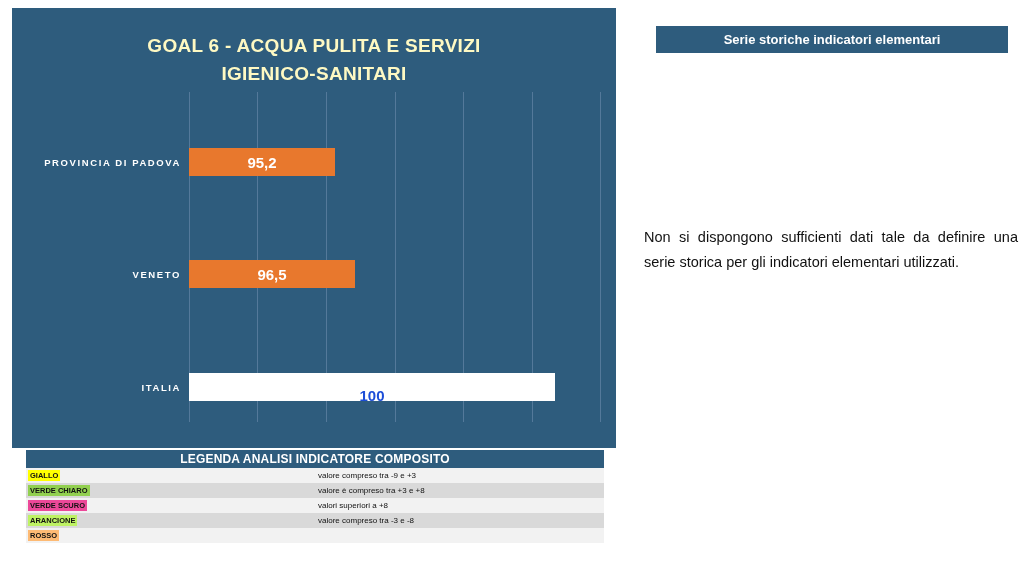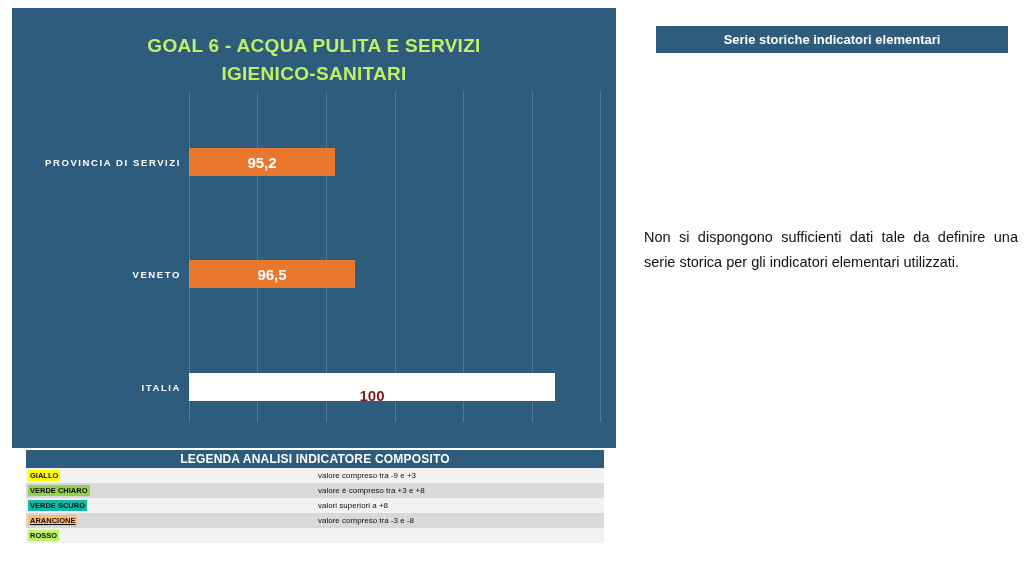--- a/index.html
+++ b/index.html
@@ -23,21 +23,21 @@
     width: 604px;
     height: 440px;
     background: #2e5c7d;
   }
   .chart-title {
     position: absolute;
     left: 0;
     top: 24px;
     width: 604px;
     text-align: center;
-    color: #bef264;
+    color: #fef9c3;
     font-size: 19px;
     font-weight: bold;
     letter-spacing: 0.3px;
     line-height: 28px;
   }
   .plot-area {
     position: absolute;
     left: 177px;
     top: 84px;
     width: 412px;
@@ -73,21 +73,21 @@
     font-size: 15px;
     font-weight: bold;
   }
   .bar.orange {
     background: #e8782d;
   }
   .bar.orange .bar-value { color: #ffffff; }
   .bar.white {
     background: #ffffff;
   }
-  .bar.white .bar-value { color: #7f1d1d; margin-top: 16px; }
+  .bar.white .bar-value { color: #1d4ed8; margin-top: 16px; }
 
   
   .legend {
     position: absolute;
     left: 26px;
     top: 450px;
     width: 578px;
     font-size: 8px;
   }
   .legend-header {
@@ -170,21 +170,21 @@
   <div class="plot-area">
 
     <div class="gridline" style="left:0px;"></div>
     <div class="gridline" style="left:68px;"></div>
     <div class="gridline" style="left:137px;"></div>
     <div class="gridline" style="left:206px;"></div>
     <div class="gridline" style="left:274px;"></div>
     <div class="gridline" style="left:343px;"></div>
     <div class="gridline" style="left:411px;"></div>
 
-    <div class="cat-label" style="top:70px;">PROVINCIA DI SERVIZI</div>
+    <div class="cat-label" style="top:70px;">PROVINCIA DI PADOVA</div>
     <div class="bar orange" style="left:0; top:70px; width:146px;">
       <span class="bar-value">95,2</span>
     </div>
 
     <div class="cat-label" style="top:182px;">VENETO</div>
     <div class="bar orange" style="left:0; top:182px; width:166px;">
       <span class="bar-value">96,5</span>
     </div>
 
     <div class="cat-label" style="top:295px;">ITALIA</div>
@@ -206,35 +206,35 @@
 
   <div class="legend-row even">
     <div class="legend-key">
       <span class="swatch" style="background:#92d050;color:#111111;text-align:right;">VERDE CHIARO</span>
     </div>
     <div class="legend-desc">valore è compreso tra +3 e +8</div>
   </div>
 
   <div class="legend-row odd">
     <div class="legend-key">
-      <span class="swatch" style="background:#14b8a6;color:#111111;">VERDE SCURO</span>
+      <span class="swatch" style="background:#ec4899;color:#111111;">VERDE SCURO</span>
     </div>
     <div class="legend-desc">valori superiori a +8</div>
   </div>
 
   <div class="legend-row even">
     <div class="legend-key">
-      <span class="swatch" style="background:#fdba74;color:#111111;text-decoration:underline;">ARANCIONE</span>
+      <span class="swatch" style="background:#bef264;color:#111111;">ARANCIONE</span>
     </div>
     <div class="legend-desc">valore compreso tra -3 e -8</div>
   </div>
 
   <div class="legend-row odd">
     <div class="legend-key">
-      <span class="swatch" style="background:#bef264;color:#111111;">ROSSO</span>
+      <span class="swatch" style="background:#fdba74;color:#111111;">ROSSO</span>
     </div>
   </div>
 </div>
 
 <div class="right-header">
   <span class="right-header-text">Serie storiche indicatori elementari</span>
 </div>
 <div class="right-body">Non si dispongono sufficienti dati tale da definire una serie storica per gli indicatori elementari utilizzati.</div>
 
 </body></html>

